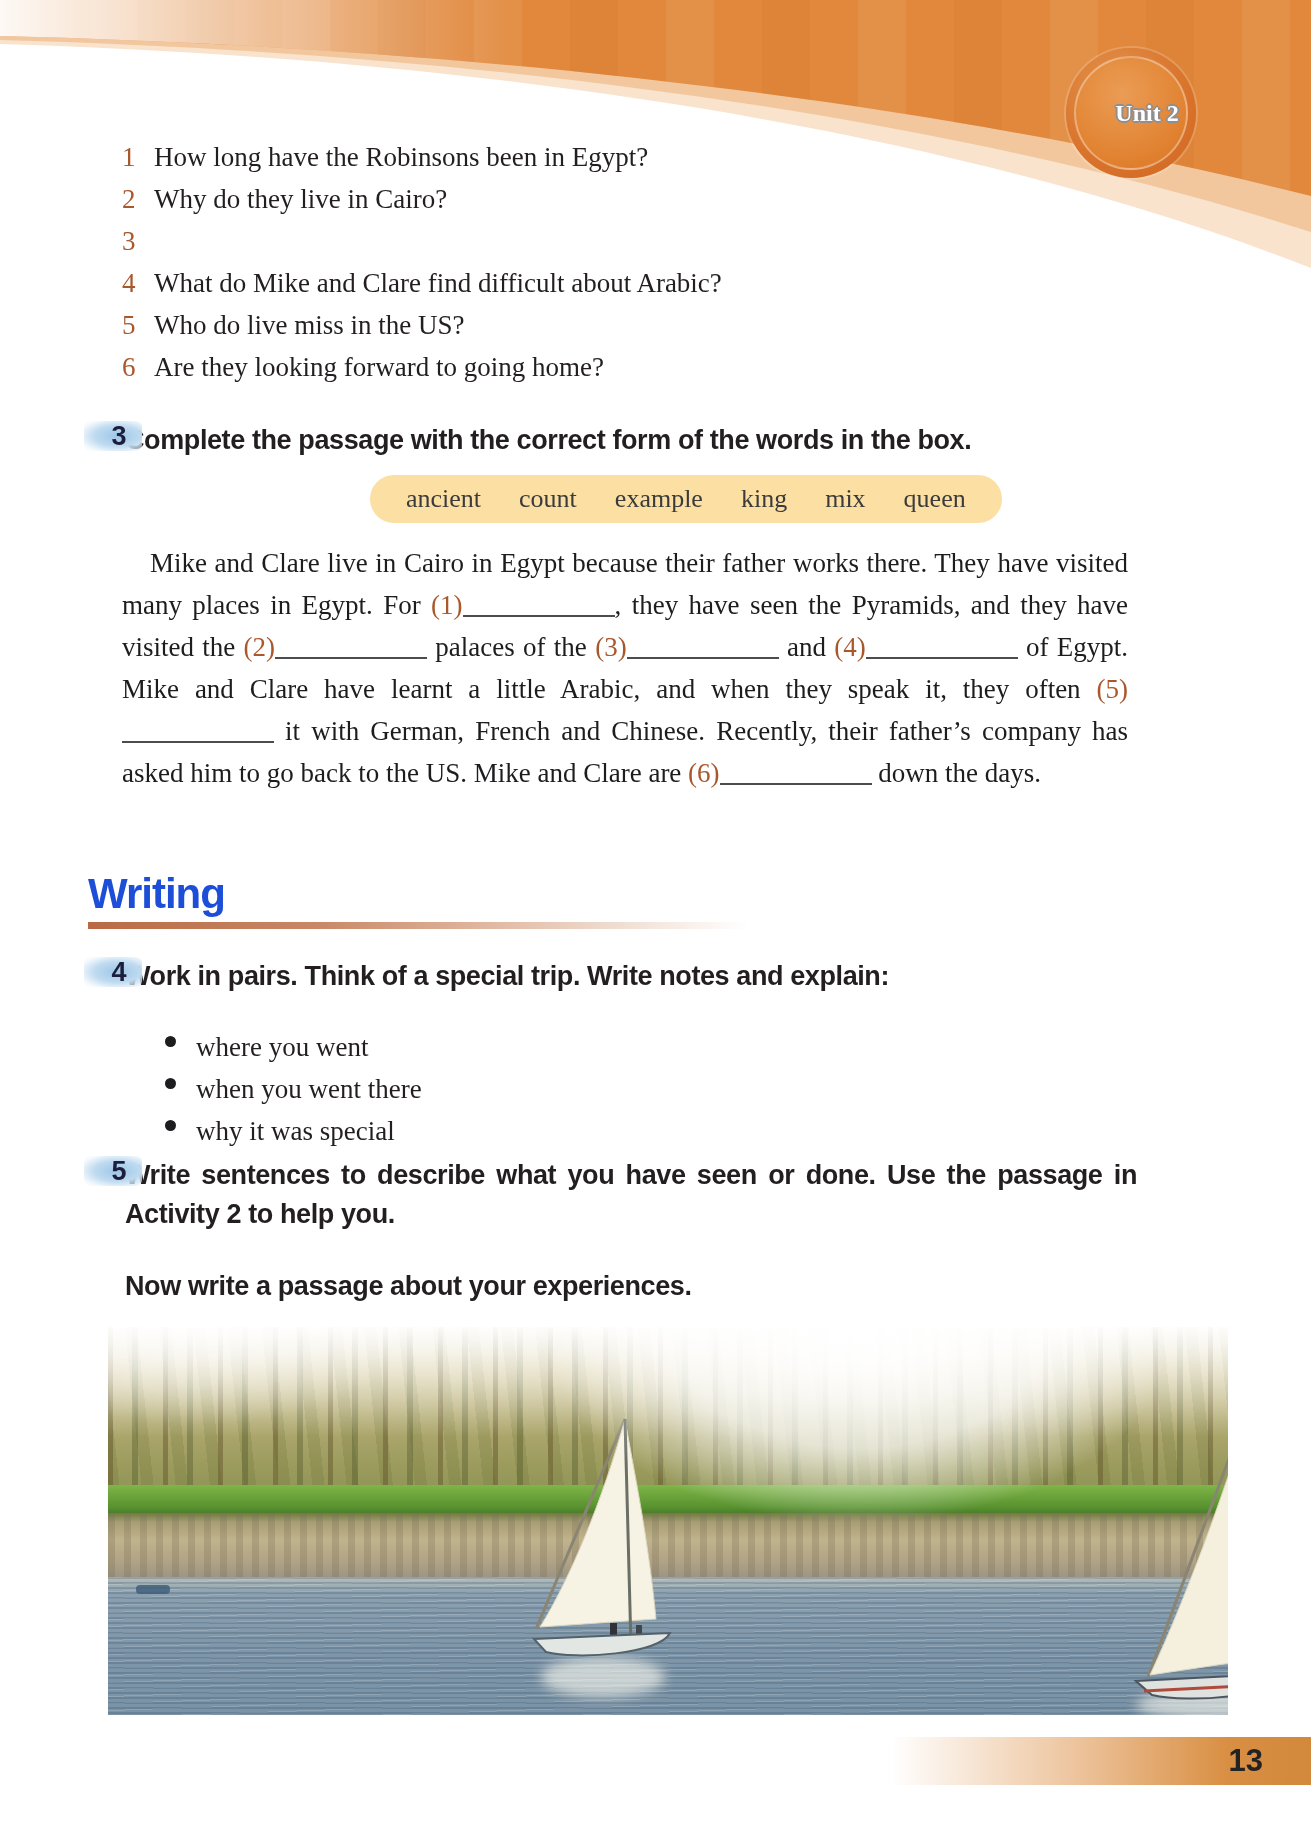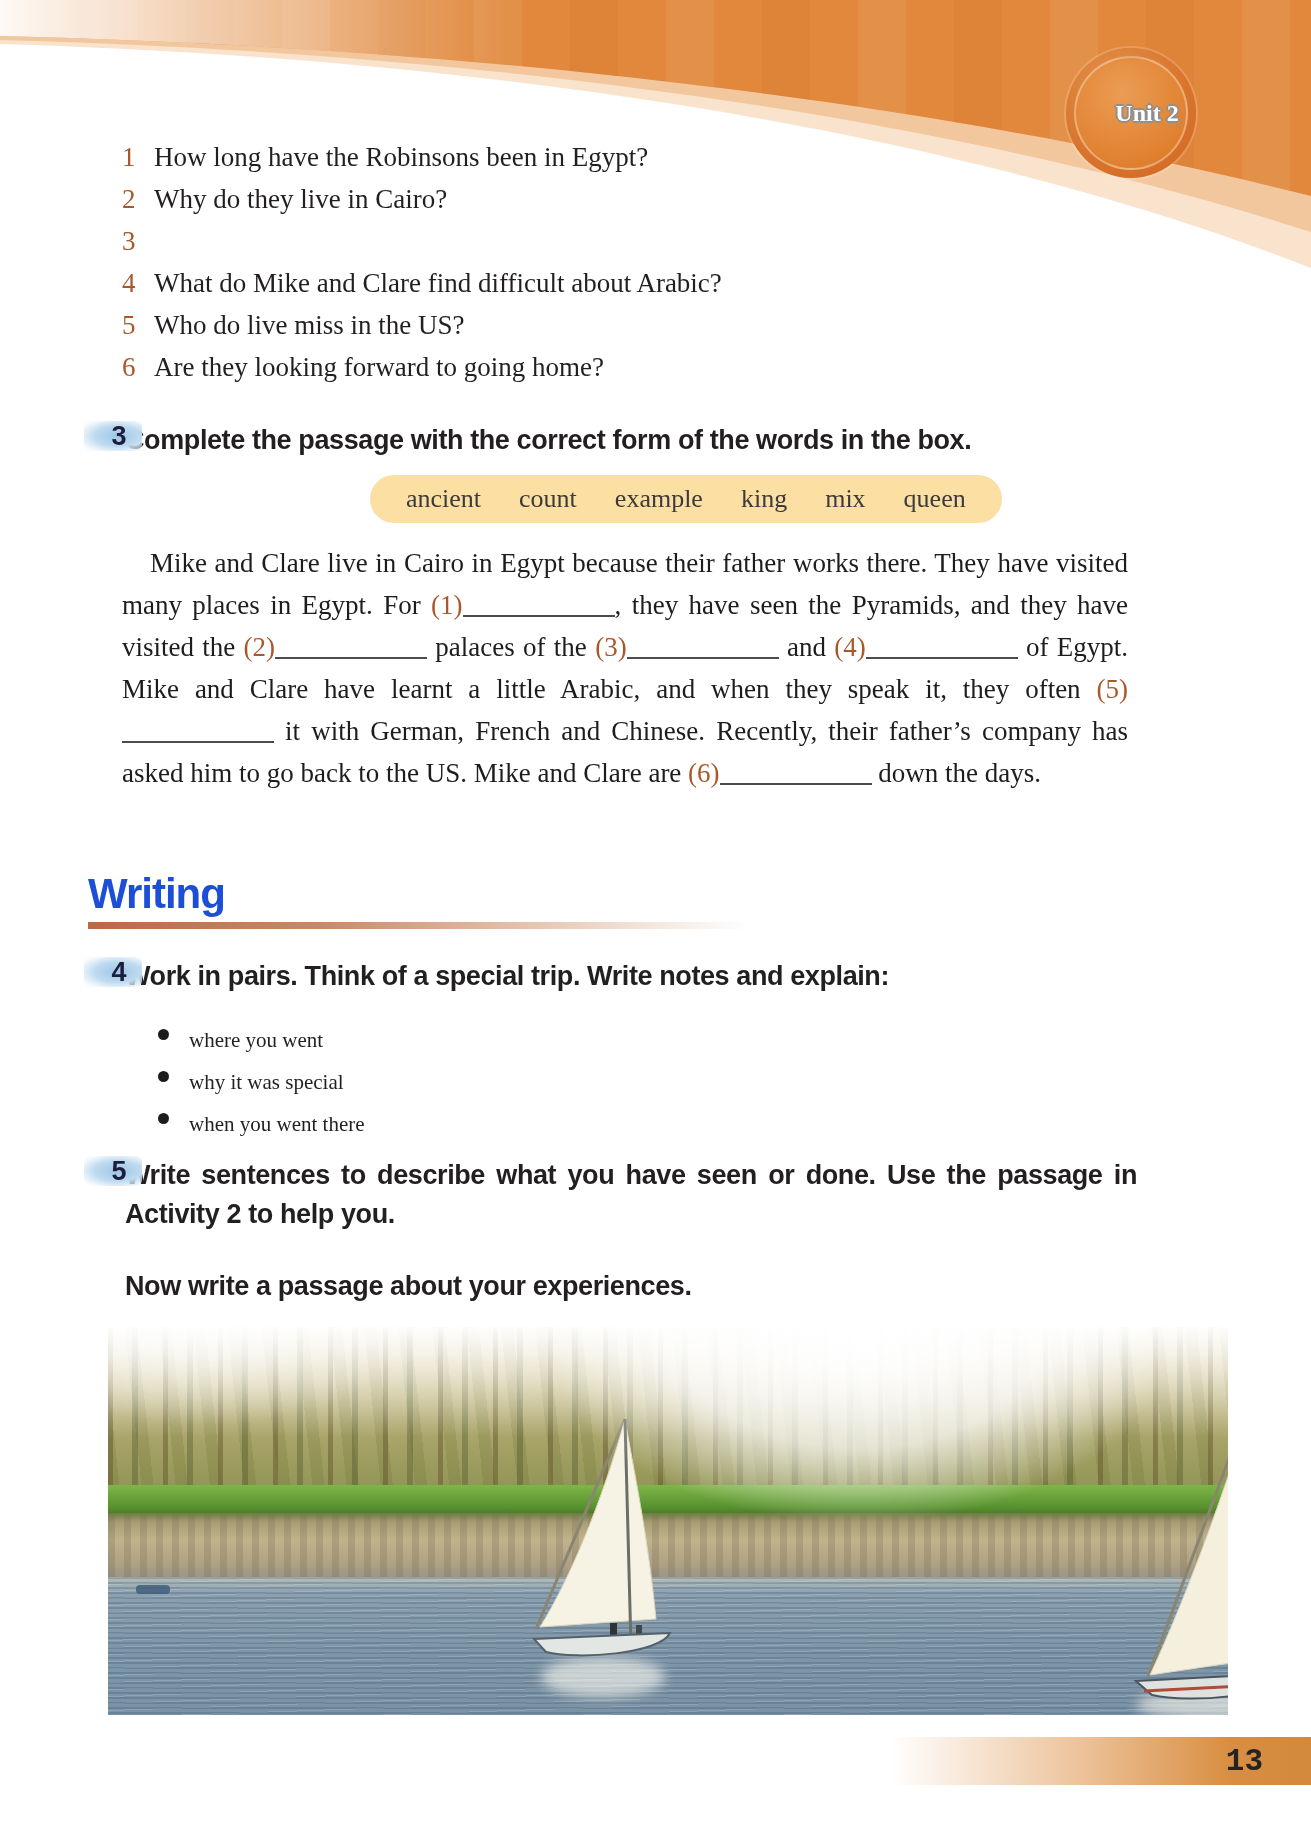--- a/index.html
+++ b/index.html
@@ -41,21 +41,21 @@
       text-align:justify;text-indent:28px;color:#1d1d1f;}
   .passage .blank-num{color:#a9582b;}
   .passage .blank{display:inline-block;width:152px;height:0.9em;border-bottom:2px solid #4c4c4e;
       transform:translateY(3px);text-indent:0;}
   
   .writing{position:absolute;left:88px;top:870px;margin:0;font-family:"Liberation Sans",sans-serif;
       font-weight:bold;font-size:42px;letter-spacing:-1px;color:#1d4ed8;}
   .writing-rule{position:absolute;left:88px;top:922px;width:660px;height:7px;
       background:linear-gradient(to right,#b96a44 0%,#c98866 35%,#e4c0ab 65%,#f4e6dd 85%,rgba(255,255,255,0) 100%);}
   
-  .bullets{position:absolute;left:150px;top:1011px;margin:8px;padding:0;list-style:none;font-size:21px;line-height:42px;text-align:right;}
+  .bullets{position:absolute;left:150px;top:1011px;margin:15px;padding:0;list-style:none;font-size:27px;line-height:42px;text-align:right;}
   .bullets li{display:flex;align-items:baseline;}
   .b-dot{width:11px;height:11px;border-radius:50%;background:#1d1d1f;flex:none;margin-right:20px;
       position:relative;top:-6px;align-self:center;}
   
   .now-write{position:absolute;left:125px;top:1271px;margin:0;font-family:"Liberation Sans",sans-serif;
       font-weight:bold;font-size:27px;letter-spacing:-0.4px;color:#231f20;}
   
   .photo{position:absolute;left:108px;top:1327px;width:1120px;height:388px;margin:0;overflow:hidden;background:#fff;}
   .ph{position:absolute;left:0;width:100%;}
   .ph-trees{top:0;height:165px;
@@ -75,21 +75,21 @@
        repeating-linear-gradient(178deg,rgba(255,255,255,0.14) 0 1px,rgba(0,0,0,0) 1px 7px),
        linear-gradient(180deg,#b4bdb9 0%,#8ba1b1 12%,#7e96a9 55%,#7b93a6 100%);}
   .ph-glow{top:0;height:100%;
       background:radial-gradient(ellipse 430px 250px at 67% 4%,rgba(255,255,255,0.98) 0%,rgba(255,255,255,0.72) 42%,rgba(255,255,255,0) 72%),
                  radial-gradient(ellipse 300px 140px at 8% 0%,rgba(255,255,255,0.6) 0%,rgba(255,255,255,0) 70%);}
   .boats{position:absolute;left:0;top:0;}
   
   .footer-bar{position:absolute;right:0;top:1737px;width:420px;height:48px;
       background:linear-gradient(to right,rgba(221,145,73,0) 0%,rgba(221,145,73,0.55) 45%,#d98f43 80%,#d2893c 100%);}
   .page-num{position:absolute;right:48px;top:0;height:48px;display:flex;align-items:center;
-      font-family:Liberation Mono, monospace;font-weight:bold;font-size:31px;color:#232323;}
+      font-family:Liberation Sans, sans-serif;font-weight:bold;font-size:31px;color:#232323;}
 </style>
 </head>
 <body>
 
 <div class="page">
 
   <div class="header">
     <svg width="1311" height="270" viewBox="0 0 1311 270">
       <defs>
         <clipPath id="mainclip">
@@ -180,25 +180,25 @@
   </section>
 
   <ul class="bullets">
 
   <li>
       <span class="b-dot"></span>
       <span>where you went</span>
     </li>
       <li>
       <span class="b-dot"></span>
-      <span>why it was special</span>
+      <span>when you went there</span>
     </li>
       <li>
       <span class="b-dot"></span>
-      <span>when you went there</span>
+      <span>why it was special</span>
     </li>
     </ul>
 
   <section class="activity a5">
     <span class="badge">5</span>
     <h2 class="title">Write sentences to describe what you have seen or done. Use the passage in Activity 2 to help you.</h2>
   </section>
 
   <p class="now-write">Now write a passage about your experiences.</p>
 

